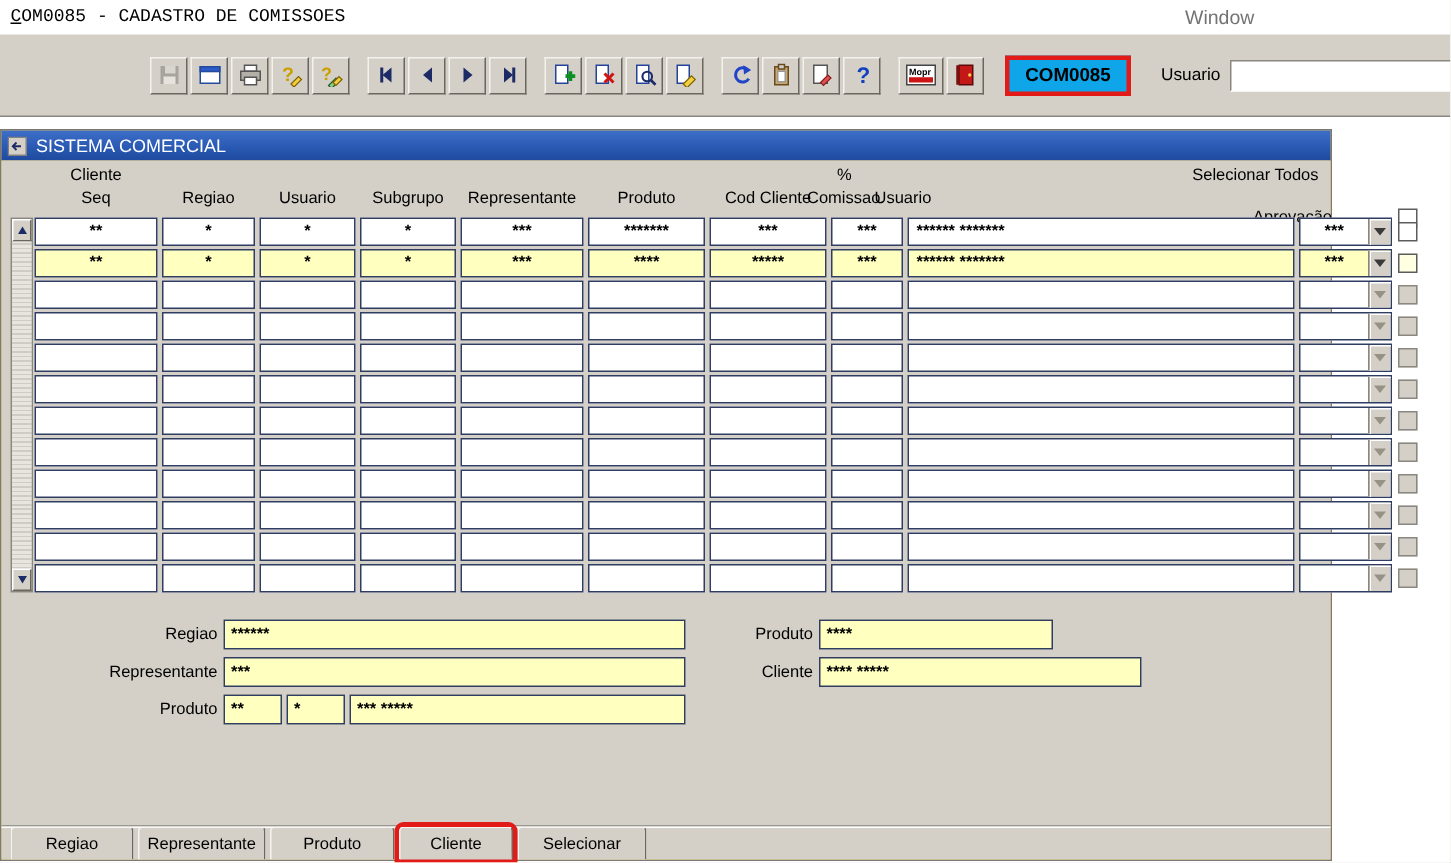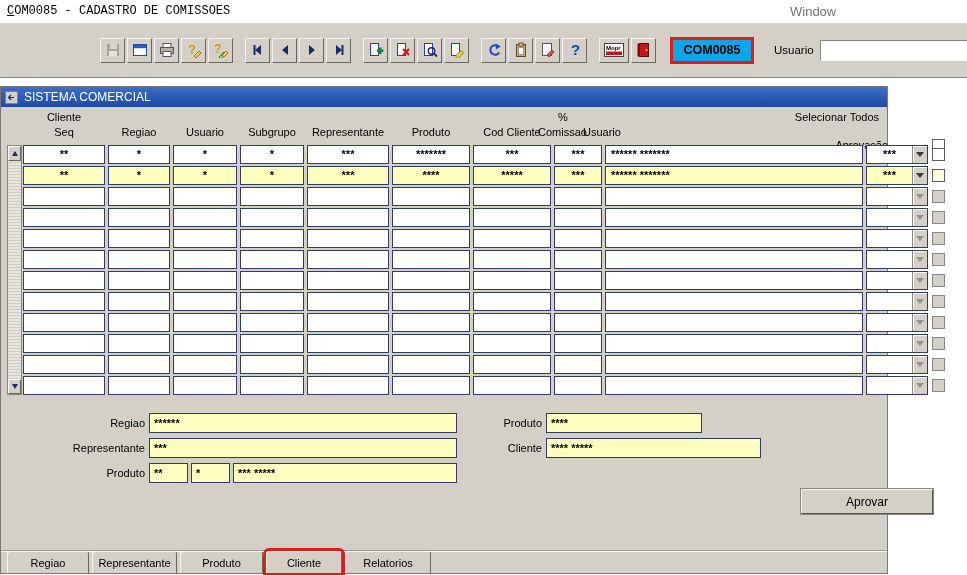--- a/index.html
+++ b/index.html
@@ -476,26 +476,25 @@
       <div class="dlabel" style="top:334px">Representante</div>
       <div class="dfield" style="left:148px;top:331px;width:308px">***</div>
       <div class="dlabel2" style="top:334px">Cliente</div>
       <div class="dfield" style="left:545px;top:331px;width:215px">**** *****</div>
 
       <div class="dlabel" style="top:359px">Produto</div>
       <div class="dfield" style="left:148px;top:356px;width:39px">**</div>
       <div class="dfield" style="left:190px;top:356px;width:39px">*</div>
       <div class="dfield" style="left:232px;top:356px;width:224px">*** *****</div>
 
-      <div class="btn" style="left:800px;top:382px;width:132px;height:25px">Aprovar</div>
 
       <div class="tabline"></div>
       <div class="tabs">
         <div class="tab">Regiao</div>
         <div class="tab">Representante</div>
         <div class="tab">Produto</div>
         <div class="tab tab-red">Cliente</div>
-        <div class="tab">Relatorios</div>
+        <div class="tab">Selecionar</div>
       </div>
 
     </div>
   </div>
 </div>
 
 </body></html>

